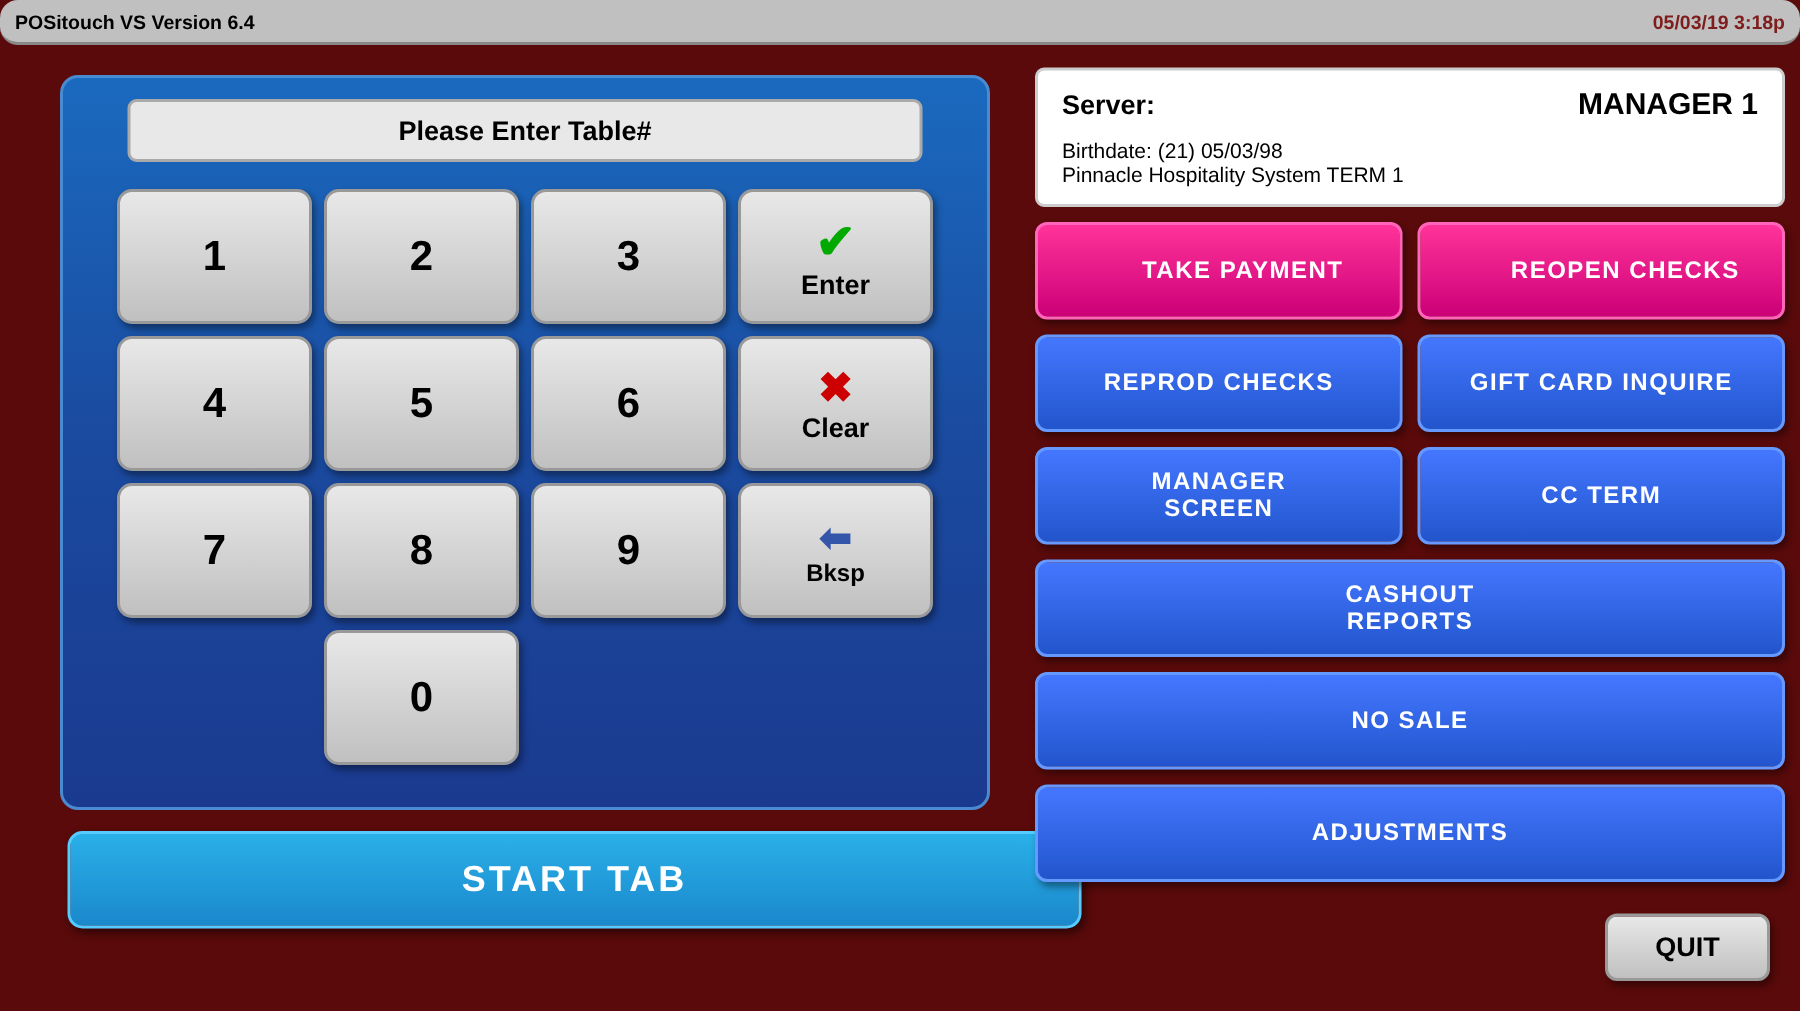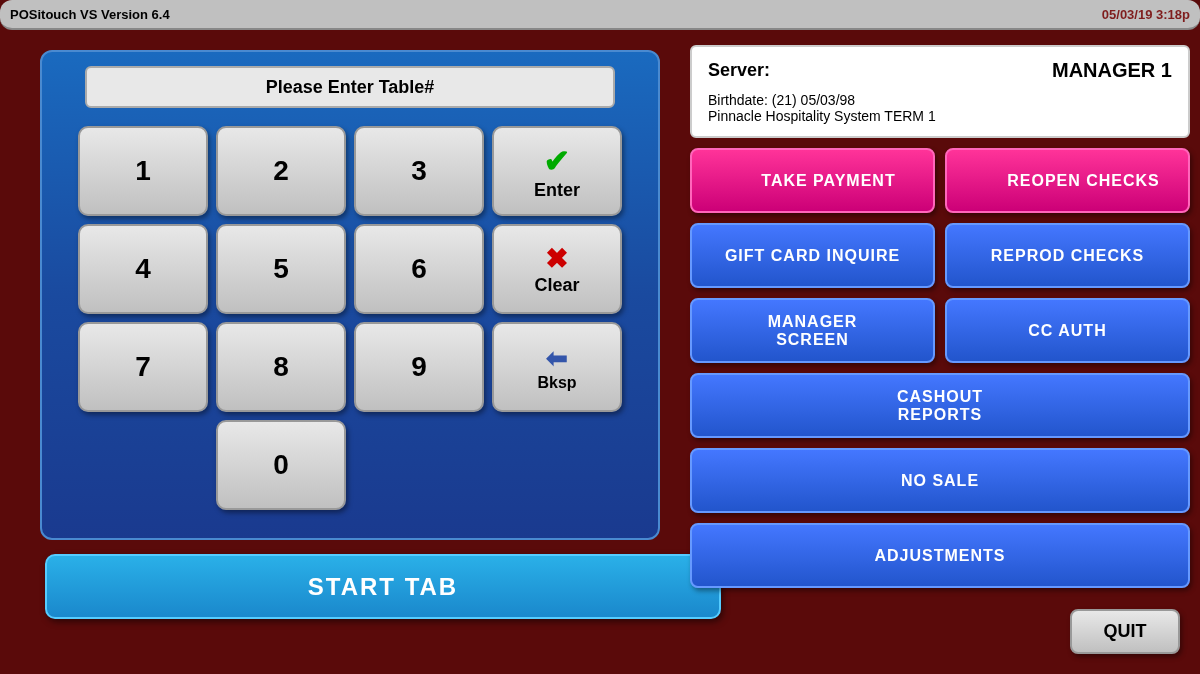--- a/index.html
+++ b/index.html
@@ -293,34 +293,34 @@
     <button class="action-btn btn-pink">
       <span>TAKE  PAYMENT</span>
     </button>
     <button class="action-btn btn-pink">
       <span>REOPEN CHECKS</span>
     </button>
   </div>
 
   <div class="btn-row">
     <button class="action-btn btn-blue">
+      <span>REPROD CHECKS</span>
+    </button>
+    <button class="action-btn btn-blue">
       <span>GIFT CARD INQUIRE</span>
-    </button>
-    <button class="action-btn btn-blue">
-      <span>REPROD CHECKS</span>
     </button>
   </div>
 
   <div class="btn-row">
     <button class="action-btn btn-blue" style="white-space: pre-line;">
       <span>MANAGER
 SCREEN</span>
     </button>
     <button class="action-btn btn-blue">
-      <span>CC AUTH</span>
+      <span>CC TERM</span>
     </button>
   </div>
 
   <div class="btn-row">
     <button class="action-btn btn-blue" style="white-space: pre-line;">
       <span>CASHOUT
 REPORTS</span>
     </button>
   </div>
 

